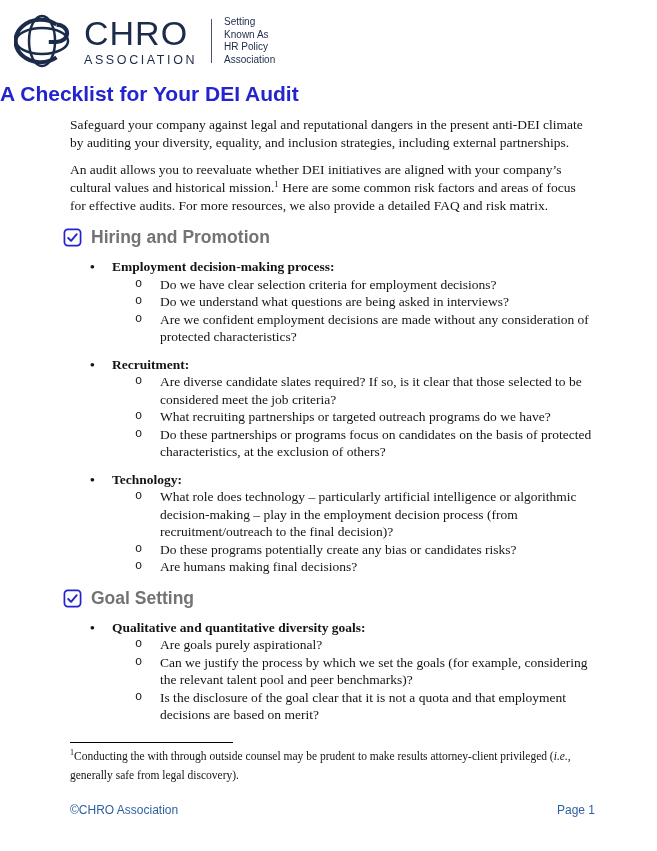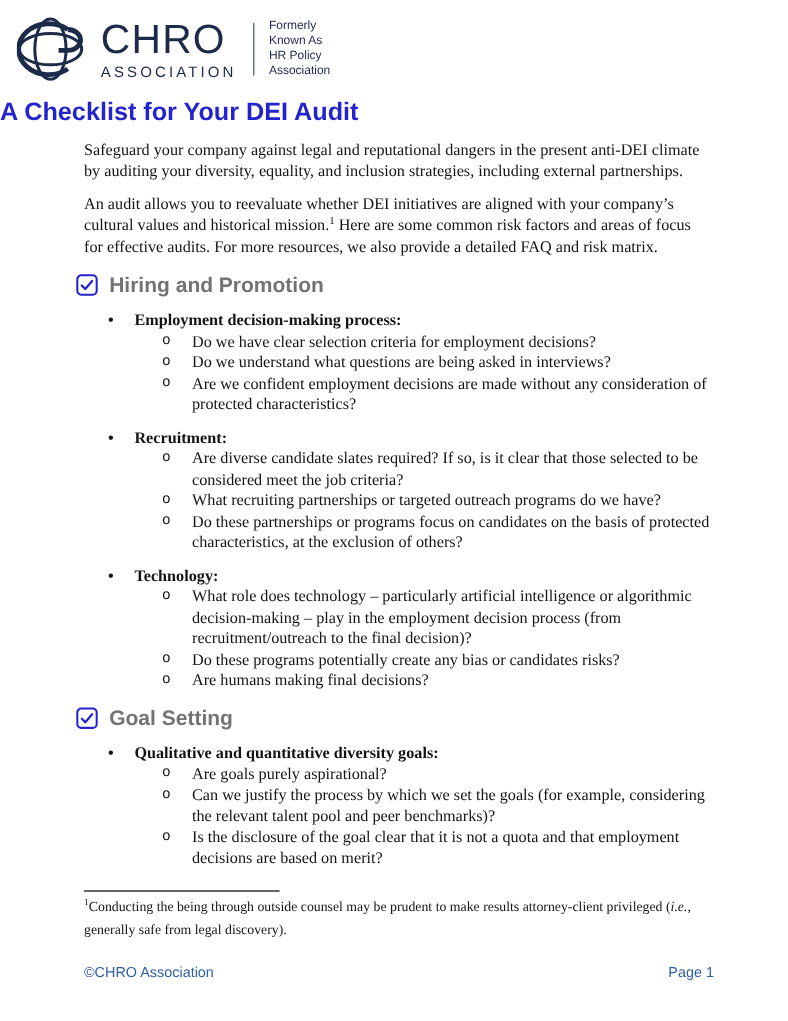--- a/index.html
+++ b/index.html
@@ -92,21 +92,21 @@
       <path d="M44 11 A 11 9 0 1 1 44 29 L 36 29" stroke="#1c2b4a" stroke-width="4.2"></path>
       <ellipse cx="29" cy="28" rx="27" ry="13.5" stroke="#1c2b4a" stroke-width="2.6"></ellipse>
       <ellipse cx="29" cy="28" rx="13.5" ry="26" stroke="#1c2b4a" stroke-width="2.6"></ellipse>
     </svg>
     <div class="logo-words">
       <div class="logo-name">CHRO</div>
       <div class="logo-subname">ASSOCIATION</div>
     </div>
     <div class="logo-divider"></div>
     <div class="logo-tagline">
-      <div>Formerly</div>
+      <div>Setting</div>
       <div>Known As</div>
       <div>HR Policy</div>
       <div>Association</div>
     </div>
   </div>
 
   <div class="doc-title">A Checklist for Your DEI Audit</div>
 
   <div class="content">
 
@@ -203,21 +203,21 @@
       <div class="sub-row">
         <span class="b2-marker">o</span>
         <span class="sub-text">Is the disclosure of the goal clear that it is not a quota and that employment decisions are based on merit?</span>
       </div>
     </div>
 
   </div>
 
   <div class="footnote">
     <div class="footnote-rule"></div>
-    <div><sup>1</sup><span>Conducting the being through outside counsel may be prudent to make results attorney-client privileged (</span><span class="it">i.e.</span><span>, generally safe from legal discovery).</span></div>
+    <div><sup>1</sup><span>Conducting the with through outside counsel may be prudent to make results attorney-client privileged (</span><span class="it">i.e.</span><span>, generally safe from legal discovery).</span></div>
   </div>
 
   <div class="footer">
     <span>©CHRO Association</span>
     <span>Page 1</span>
   </div>
 
 </div>
 
 </body></html>

